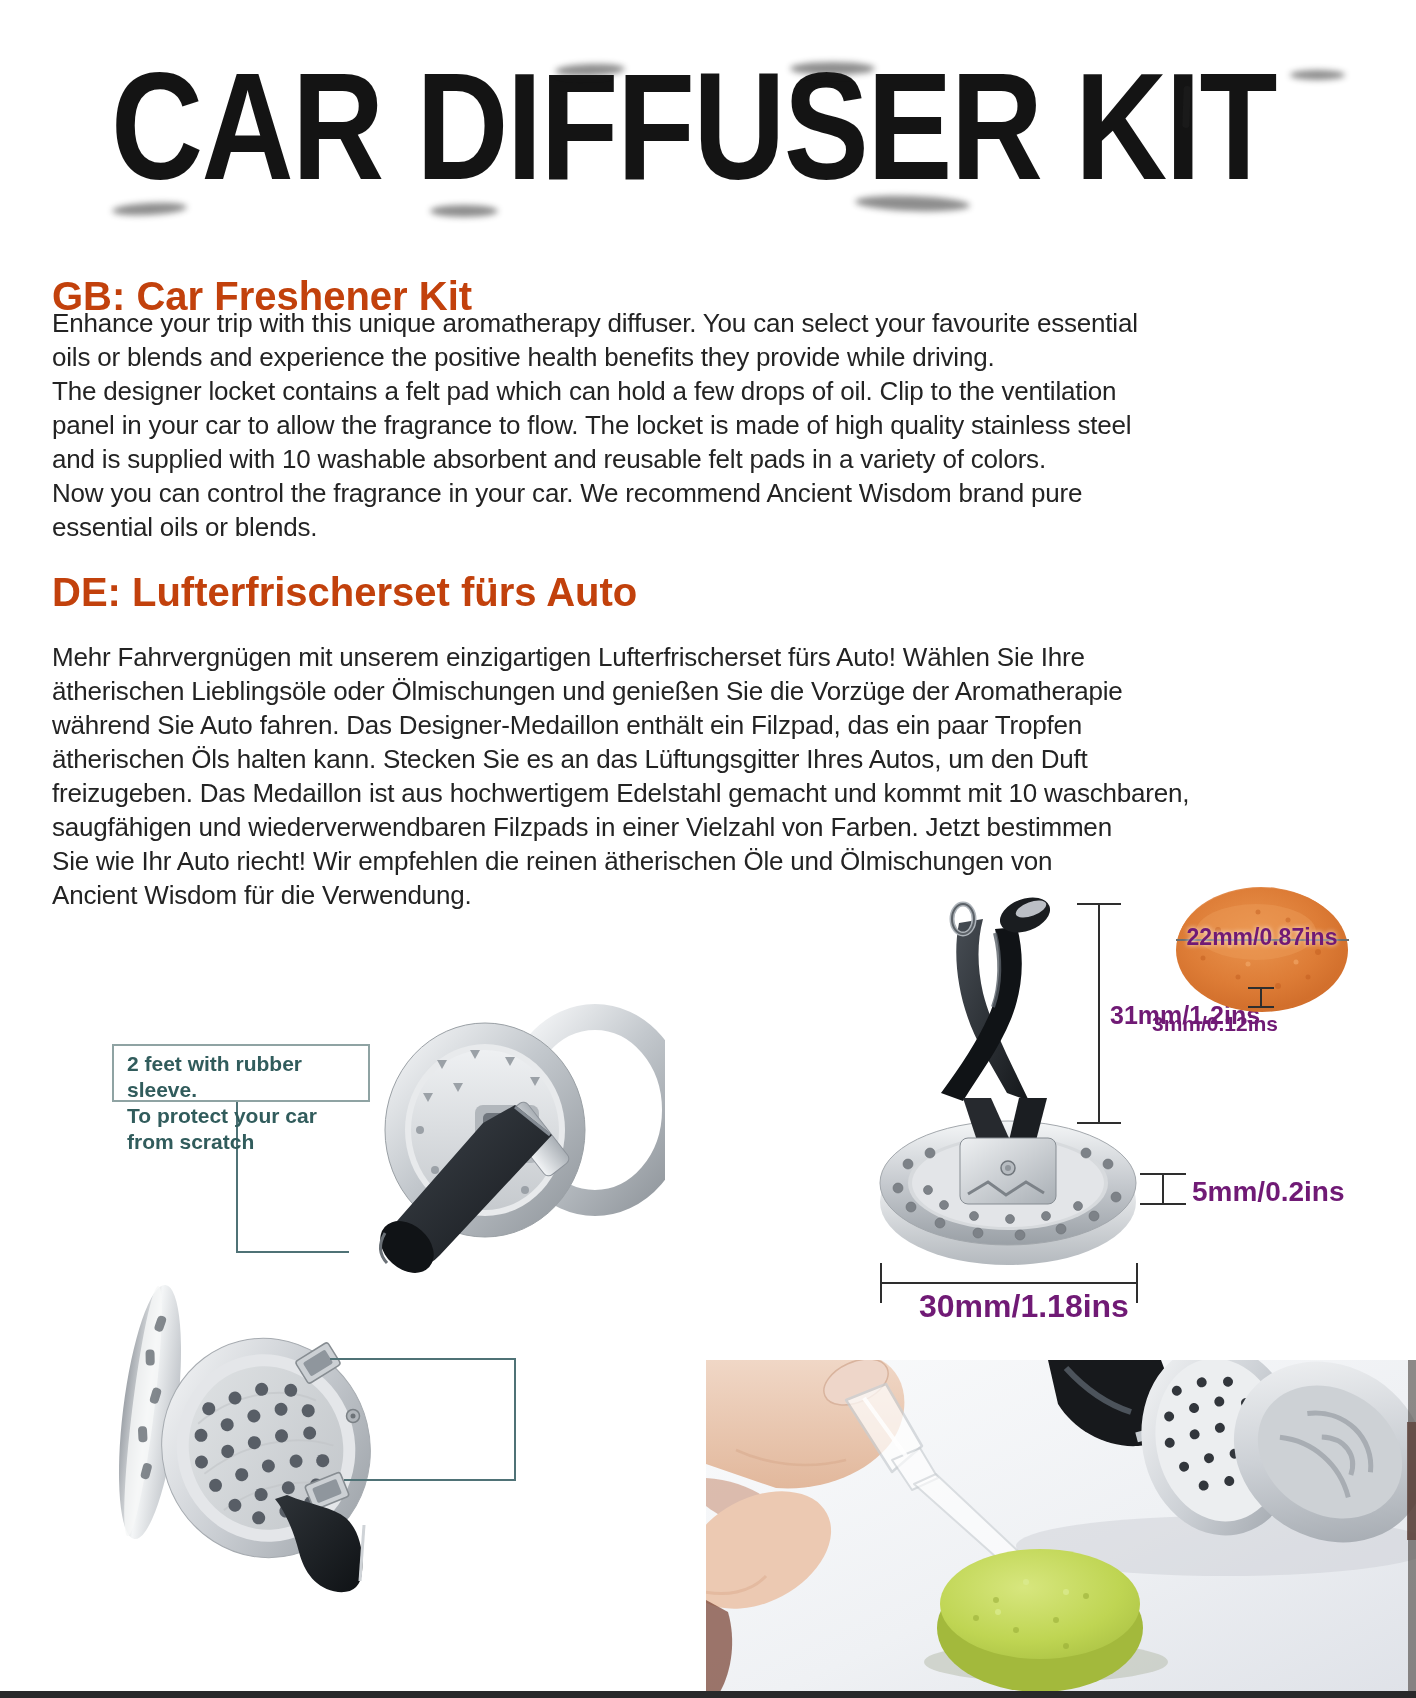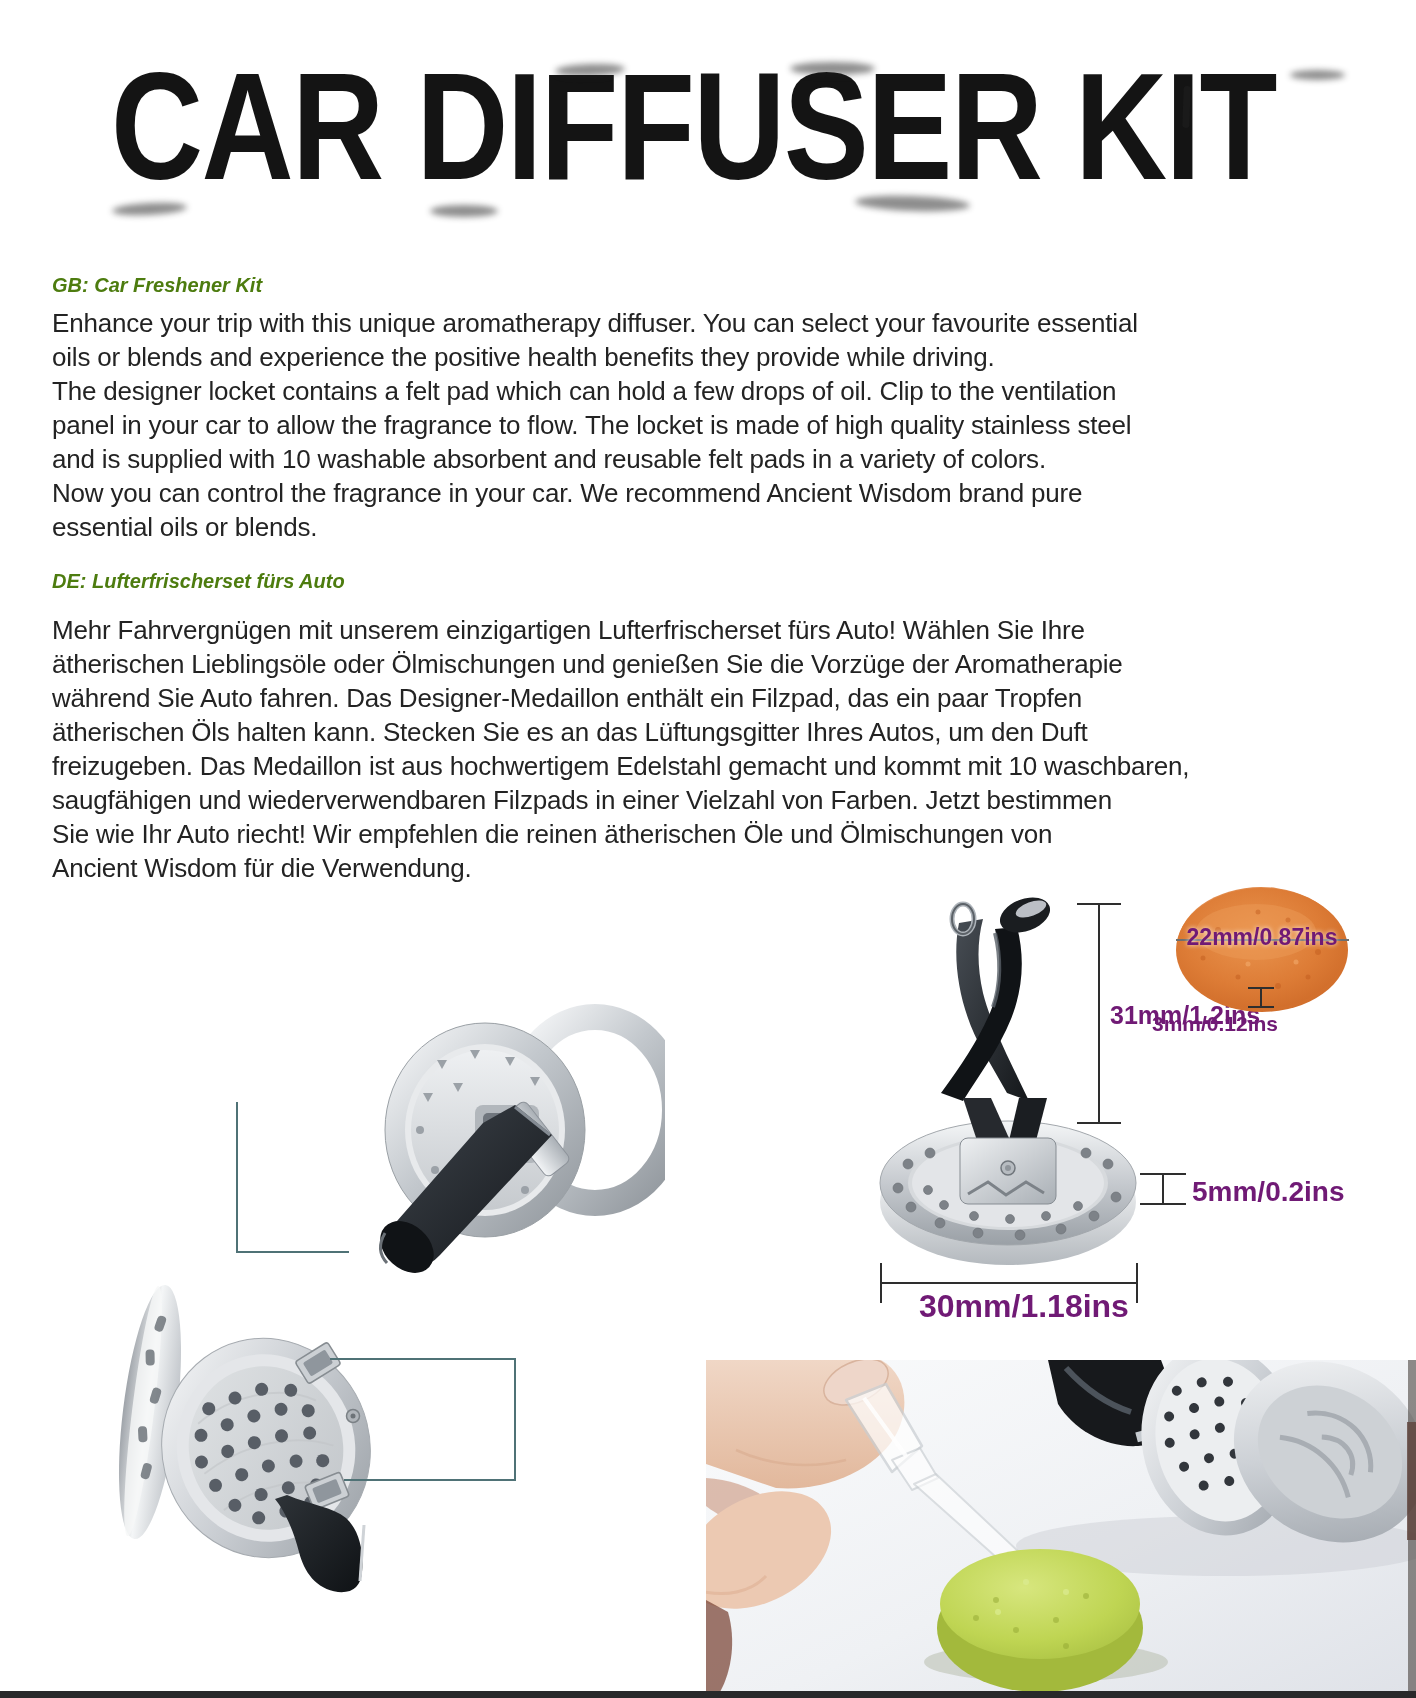--- a/index.html
+++ b/index.html
@@ -8,21 +8,21 @@
   .page{position:relative;width:1416px;height:1698px;background:#fff;}
   .abs{position:absolute;}
   
   .title-wrap{left:0;top:50px;width:1290px;height:170px;text-align:center;}
   .title-text{display:inline-block;font-size:152px;font-weight:bold;color:#141414;
               letter-spacing:-2px;white-space:nowrap;line-height:1;
               transform:scaleX(0.84);transform-origin:center top;}
   .tick{left:1183px;top:86px;width:7px;height:42px;background:#1a1a1a;transform:rotate(2deg);border-radius:3px;}
   .smudge{background:#1c1c1c;border-radius:50%;filter:blur(3px);opacity:.5;}
   
-  .heading{font-size:20px;font-weight:bold;color:#4d7c0f;white-space:nowrap;font-style:italic;}
+  .heading{font-size:40px;font-weight:bold;color:#c2410c;white-space:nowrap;}
   .para{font-size:26px;line-height:34px;letter-spacing:-0.2px;color:#232323;white-space:pre-line;width:1340px;}
   
   .dline{background:#2e2e2e;}
   .thinline{background:#6e6e6e;}
   .dlabel{font-weight:bold;color:#701a75;white-space:nowrap;}
   .center{text-align:center;}
   
   .callout-box{background:#ffffff;border:2px solid #8fa3a3;box-sizing:border-box;z-index:6;}
   .callout-text{font-size:21px;line-height:26px;font-weight:bold;color:#315c5c;white-space:pre-line;padding:5px 0 0 13px;}
   .cline{background:#4f7276;z-index:4;}
@@ -47,21 +47,21 @@
   <div class="abs heading" style="left:52px;top:274px;">GB: Car Freshener Kit</div>
   <div class="abs para" style="left:52px;top:306px;">Enhance your trip with this unique aromatherapy diffuser. You can select your favourite essential
 oils or blends and experience the positive health benefits they provide while driving.
 The designer locket contains a felt pad which can hold a few drops of oil. Clip to the ventilation
 panel in your car to allow the fragrance to flow. The locket is made of high quality stainless steel
 and is supplied with 10 washable absorbent and reusable felt pads in a variety of colors.
 Now you can control the fragrance in your car. We recommend Ancient Wisdom brand pure
 essential oils or blends.</div>
 
   <div class="abs heading" style="left:52px;top:570px;">DE: Lufterfrischerset fürs Auto</div>
-  <div class="abs para" style="left:52px;top:613px;">Mehr Fahrvergnügen mit unserem einzigartigen Lufterfrischerset fürs Auto! Wählen Sie Ihre
+  <div class="abs para" style="left:52px;top:640px;">Mehr Fahrvergnügen mit unserem einzigartigen Lufterfrischerset fürs Auto! Wählen Sie Ihre
 ätherischen Lieblingsöle oder Ölmischungen und genießen Sie die Vorzüge der Aromatherapie
 während Sie Auto fahren. Das Designer-Medaillon enthält ein Filzpad, das ein paar Tropfen
 ätherischen Öls halten kann. Stecken Sie es an das Lüftungsgitter Ihres Autos, um den Duft
 freizugeben. Das Medaillon ist aus hochwertigem Edelstahl gemacht und kommt mit 10 waschbaren,
 saugfähigen und wiederverwendbaren Filzpads in einer Vielzahl von Farben. Jetzt bestimmen
 Sie wie Ihr Auto riecht! Wir empfehlen die reinen ätherischen Öle und Ölmischungen von
 Ancient Wisdom für die Verwendung.</div>
 
   <svg class="abs" style="left:925px;top:893px;" width="145" height="212" viewBox="0 0 145 212">
     <defs>
@@ -223,20 +223,24 @@
     <rect x="158" y="158" width="48" height="42" rx="5" fill="#70767d"></rect>
     <rect x="196" y="146" width="30" height="76" rx="6" transform="rotate(-38 211 184)" fill="url(#e4)" stroke="#8d939a" stroke-width="1"></rect>
     <path d="M190,150 L227,180 L115,300 Q95,322 70,302 Q52,284 72,266 L158,168 Z" fill="url(#e3)"></path>
     <path d="M190,152 L225,180" stroke="#848b93" stroke-width="3" fill="none"></path>
     <ellipse cx="82" cy="292" rx="30" ry="22" transform="rotate(42 82 292)" fill="#101316"></ellipse>
     <path d="M60,278 Q50,295 62,308" stroke="#6a7076" stroke-width="3" fill="none"></path>
   </svg>
 
   <div class="abs cline" style="left:236px;top:1102px;width:2px;height:151px;"></div>
   <div class="abs cline" style="left:236px;top:1251px;width:113px;height:2px;"></div>
+  <div class="abs callout-box" style="left:112px;top:1044px;width:258px;height:58px;">
+    <div class="callout-text">2 feet with rubber sleeve.
+To protect your car from scratch</div>
+  </div>
 
   <svg class="abs" style="left:65px;top:1195px;" width="430" height="430" viewBox="0 0 430 430">
     <defs>
       <linearGradient id="f1" x1="0" y1="0" x2="1" y2="0">
         <stop offset="0" stop-color="#9ea3a9"></stop>
           <stop offset="0.45" stop-color="#f4f6f7"></stop>
           <stop offset="1" stop-color="#c2c6cb"></stop>
       </linearGradient>
       <linearGradient id="f2" x1="0" y1="0" x2="1" y2="1">
         <stop offset="0" stop-color="#f8f9fa"></stop>

